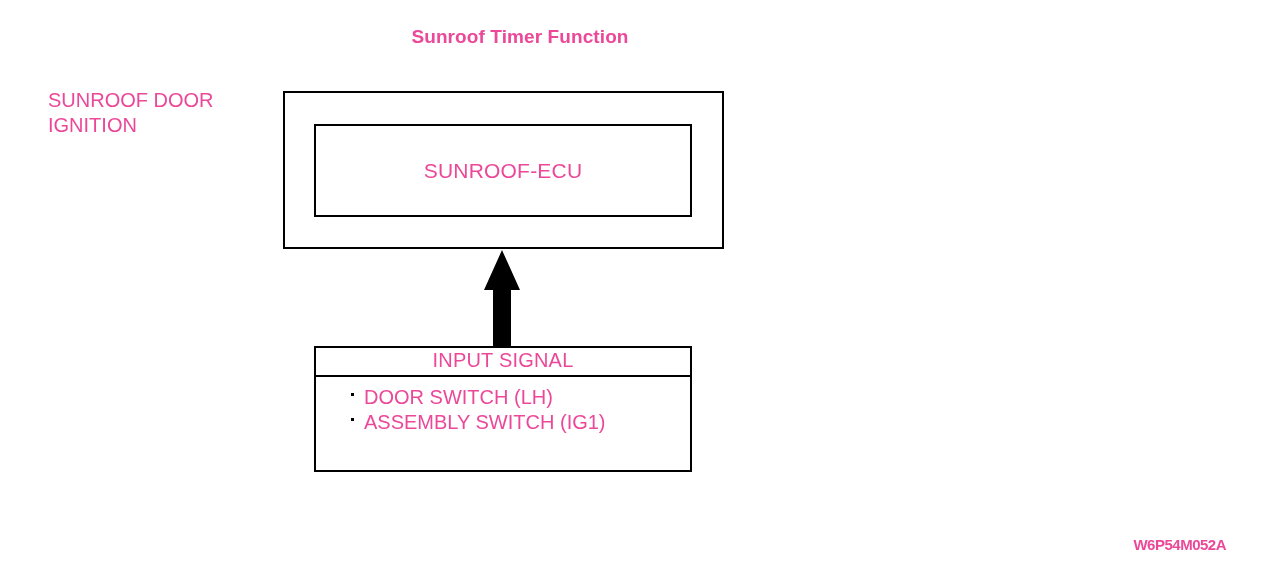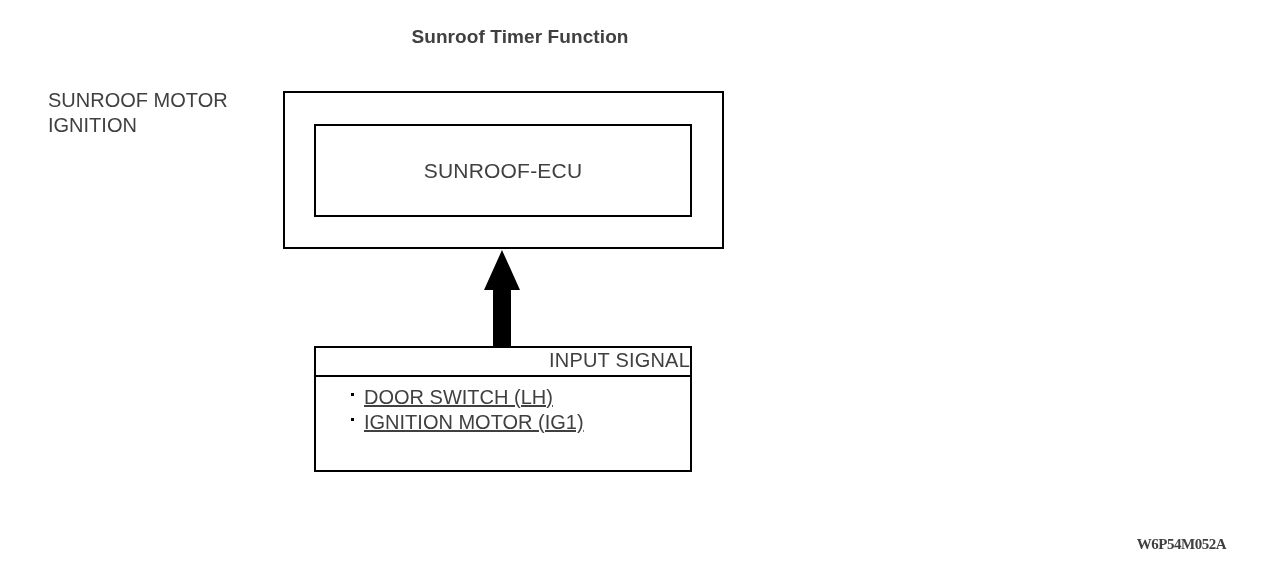--- a/index.html
+++ b/index.html
@@ -8,21 +8,21 @@
     padding: 0;
     background: #ffffff;
   }
   #canvas {
     position: relative;
     width: 1264px;
     height: 570px;
     background: #ffffff;
     overflow: hidden;
     font-family: "Liberation Sans", "DejaVu Sans", sans-serif;
-    color: #404040;
+    color: #ec4899;
   }
 
   
   #diagram-title {
     position: absolute;
     left: 0;
     top: 26px;
     width: 1040px;
     text-align: center;
     font-size: 19px;
@@ -93,34 +93,33 @@
     border: 2px solid #000000;
     box-sizing: border-box;
     background: #ffffff;
   }
   #input-signal-header {
     height: 29px;
     border-bottom: 2px solid #000000;
     box-sizing: border-box;
     display: flex;
     align-items: center;
-    justify-content: flex-end;
+    justify-content: center;
   }
   #input-signal-header-label {
     font-size: 20px;
     letter-spacing: 0.2px;
     white-space: nowrap;
     position: relative;
     top: -1px;
   }
   #input-signal-list {
     list-style: none;
     margin: 0;
     padding: 8px 0 0 0;
-    text-decoration: underline;
   }
   #input-signal-list li {
     position: relative;
     padding-left: 48px;
     font-size: 20px;
     line-height: 25px;
     white-space: nowrap;
   }
   #input-signal-list li .bullet-dot {
     position: absolute;
@@ -129,36 +128,36 @@
     width: 3px;
     height: 3px;
     background: #000000;
   }
 
   
   #figure-code {
     position: absolute;
     right: 38px;
     top: 536px;
-    font-family: Liberation Serif, serif;
+    font-family: Liberation Sans, sans-serif;
     font-size: 15px;
     font-weight: bold;
     letter-spacing: -0.5px;
     white-space: nowrap;
   }
 </style>
 </head>
 <body>
 
 <div id="canvas">
 
   <div id="diagram-title">Sunroof Timer Function</div>
 
   <div id="assembly-label">
-    <span class="cap-line">SUNROOF MOTOR</span>
+    <span class="cap-line">SUNROOF DOOR</span>
     <span class="cap-line">IGNITION</span>
   </div>
 
   <div id="assembly-box"></div>
 
   <div id="ecu-box">
     <span id="ecu-label">SUNROOF-ECU</span>
   </div>
 
   <svg id="signal-arrow" viewBox="0 0 40 98">
@@ -169,20 +168,20 @@
     <div id="input-signal-header">
       <span id="input-signal-header-label">INPUT SIGNAL</span>
     </div>
     <ul id="input-signal-list">
       <li>
         <span class="bullet-dot"></span>
         <span>DOOR SWITCH (LH)</span>
       </li>
       <li>
         <span class="bullet-dot"></span>
-        <span>IGNITION MOTOR (IG1)</span>
+        <span>ASSEMBLY SWITCH (IG1)</span>
       </li>
     </ul>
   </div>
 
   <div id="figure-code">W6P54M052A</div>
 
 </div>
 
 </body></html>

